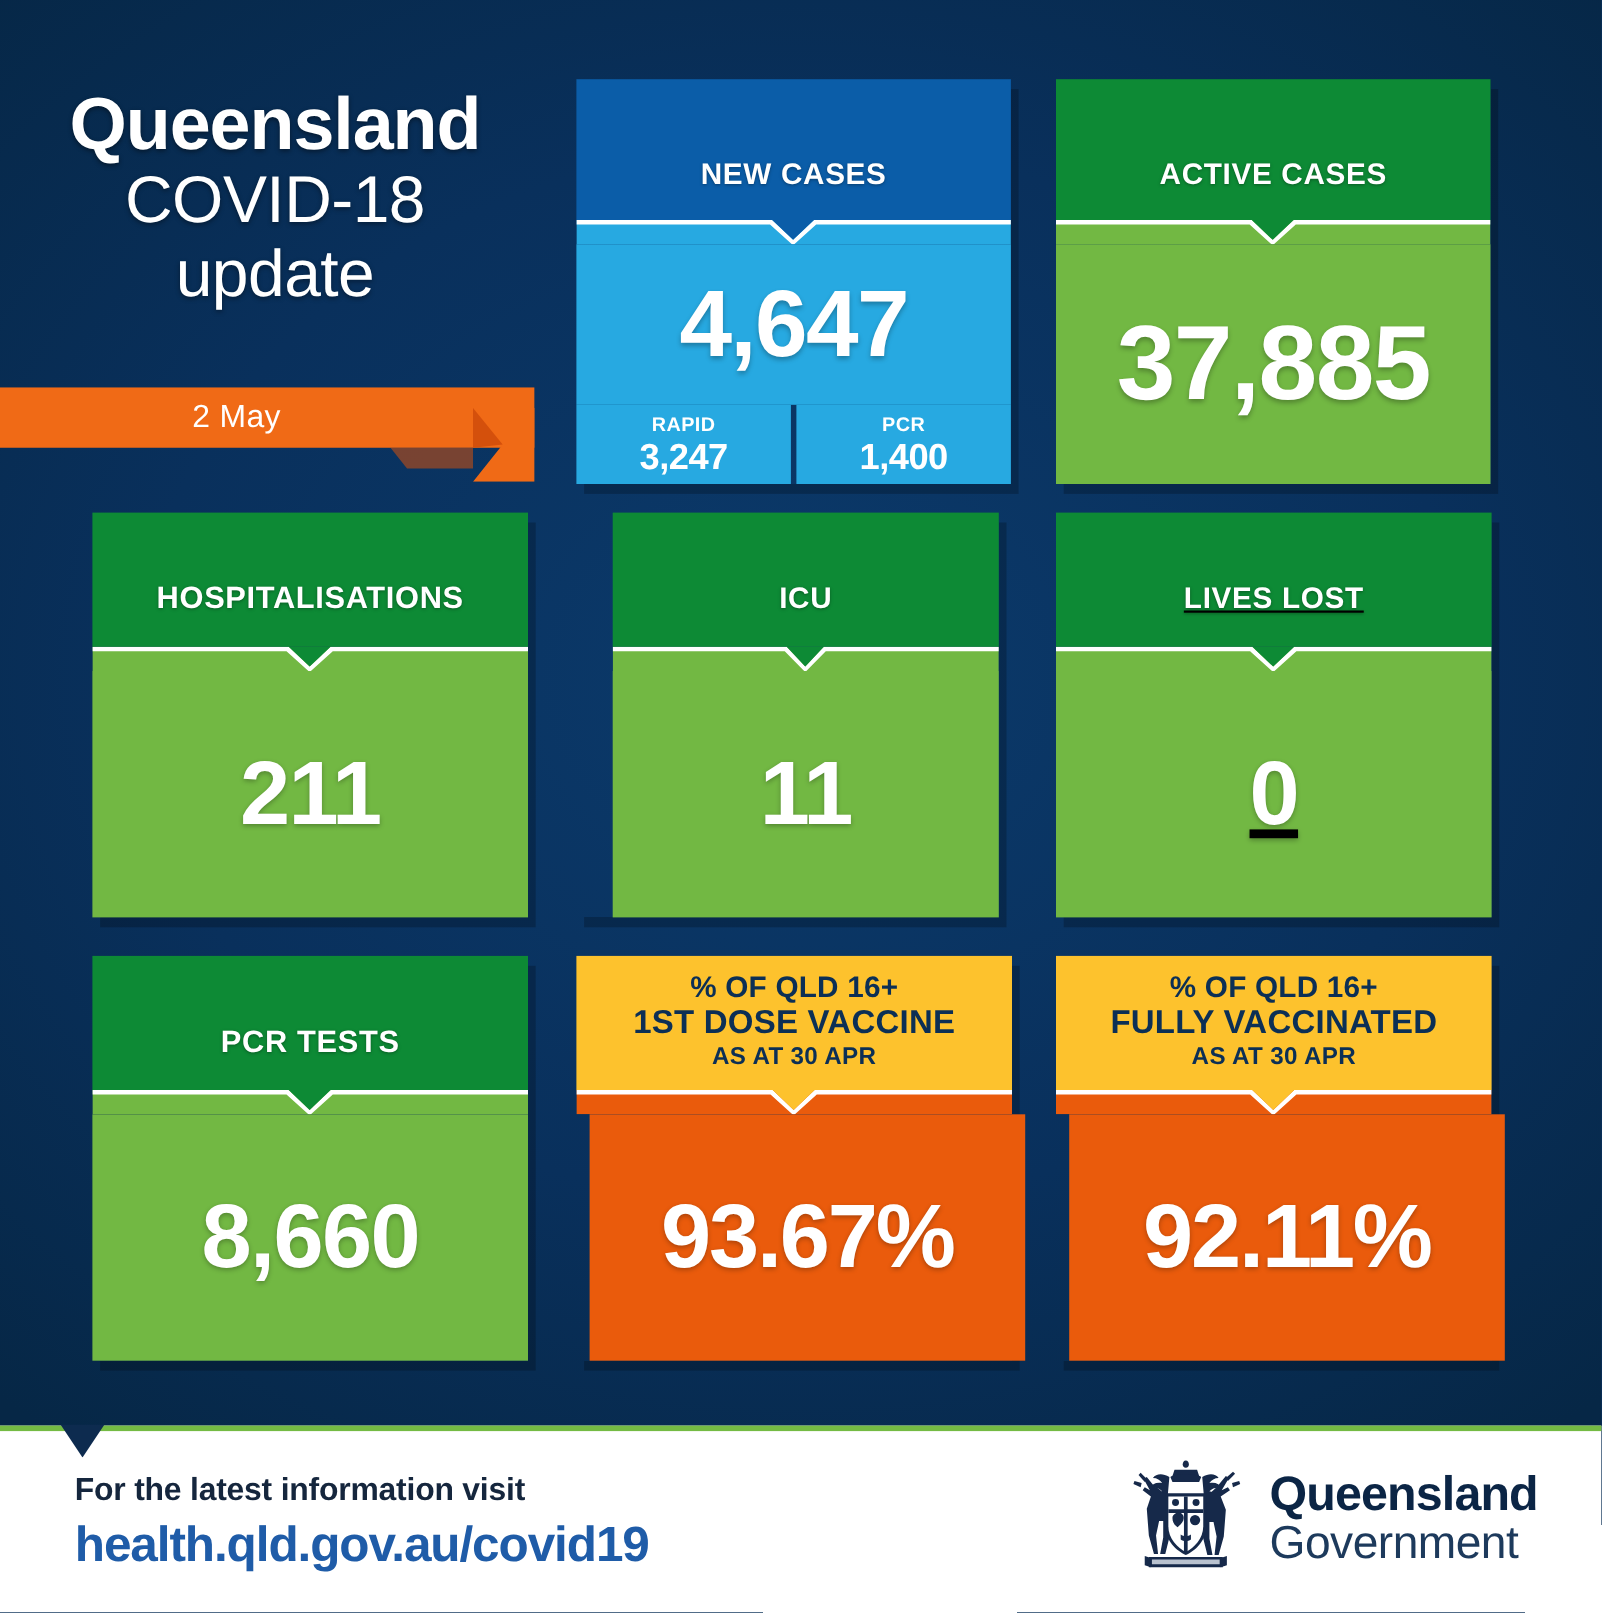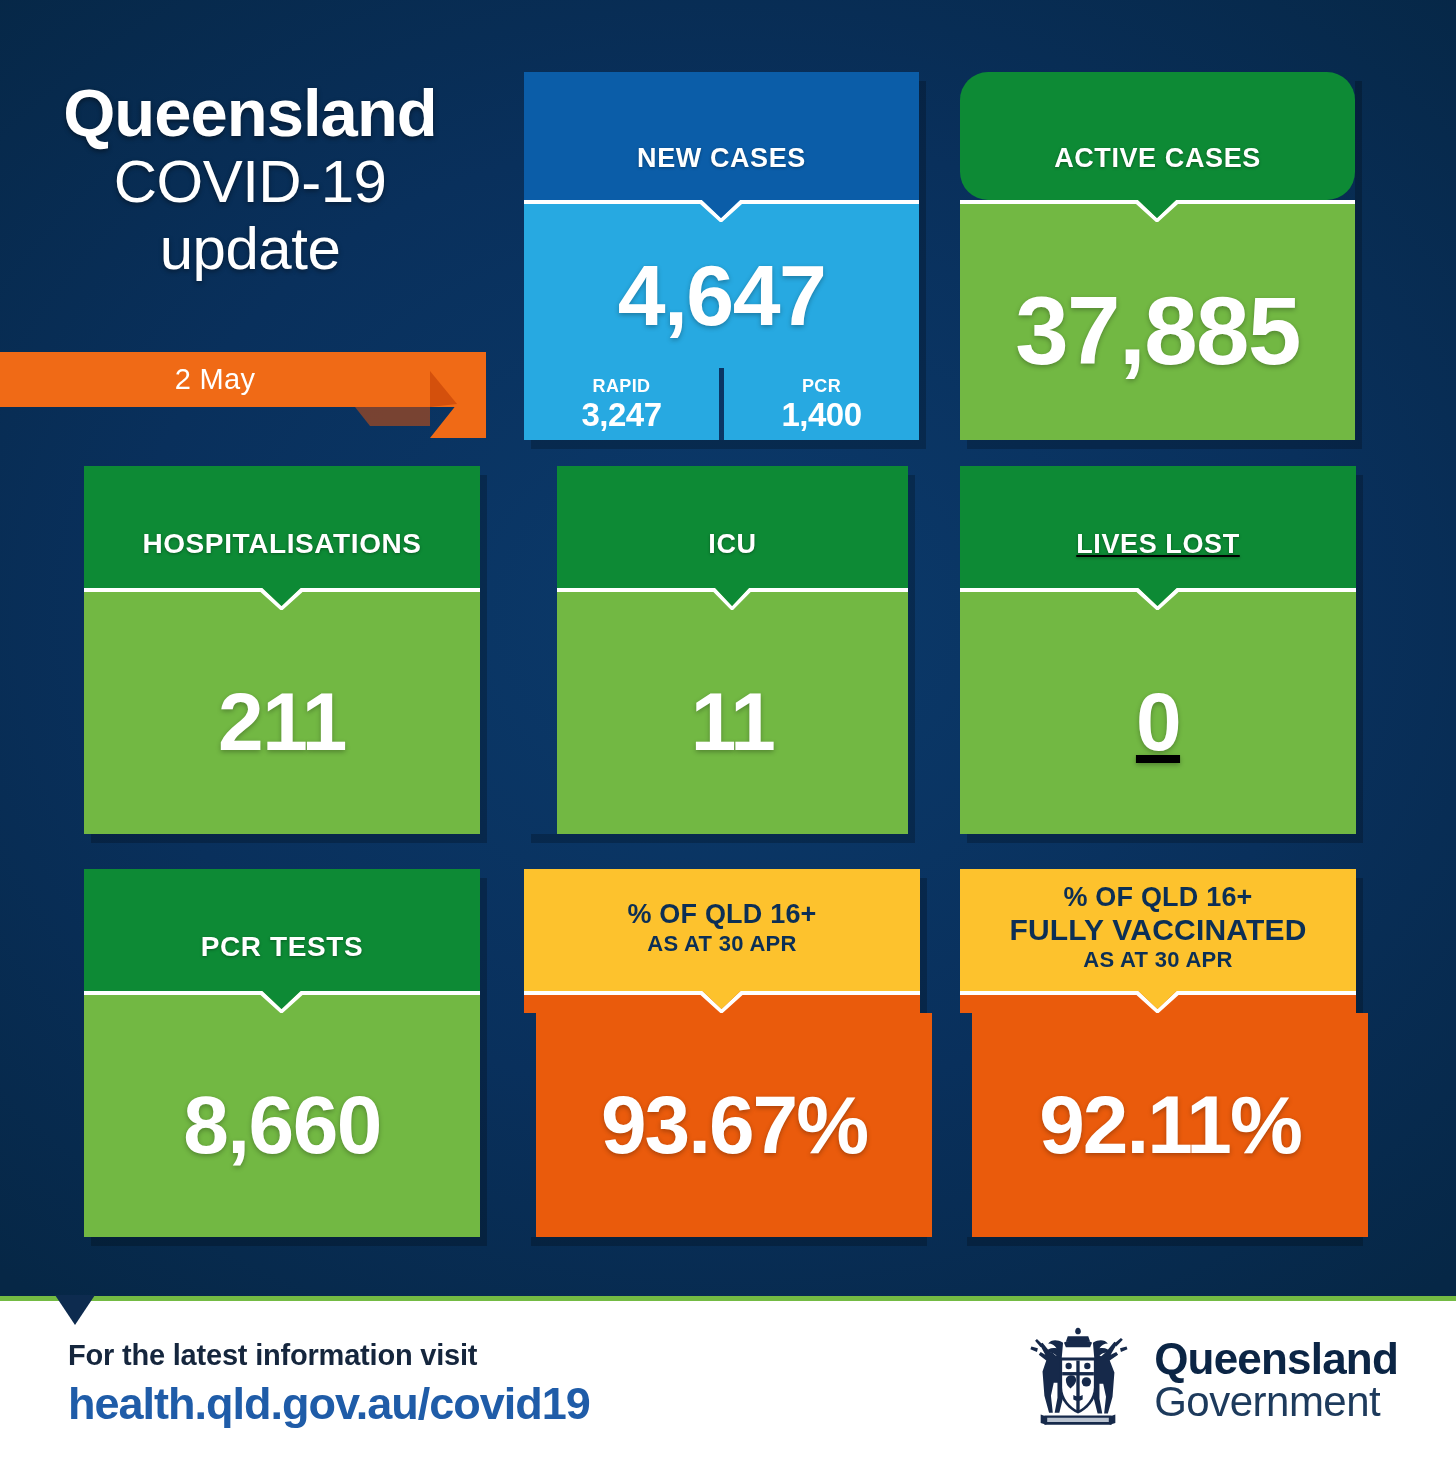--- a/index.html
+++ b/index.html
@@ -152,21 +152,21 @@
     font-size: 33px;
     letter-spacing: -0.5px;
     line-height: 1.02;
   }
 
   
   .green .card-head { background: #0d8a35; }
   .green .card-body { background: #72b843; }
 
   #card-active-cases { left: 960px; top: 72px; width: 395px; height: 368px; }
-  #card-active-cases .card-head { height: 128px; align-items: flex-end; padding-bottom: 26px; border-radius: 28px; }
+  #card-active-cases .card-head { height: 128px; align-items: flex-end; padding-bottom: 26px; }
   #card-active-cases .card-body { height: 218px; }
   #card-active-cases .card-value { font-size: 96px; }
 
   #card-hospitalisations { left: 84px; top: 466px; width: 396px; height: 368px; }
   #card-icu             { left: 524px; top: 466px; width: 384px; height: 368px; padding-left: 33px; }
   #card-lives-lost      { left: 960px; top: 466px; width: 396px; height: 368px; text-decoration: underline; }
   #card-pcr-tests       { left: 84px; top: 869px; width: 396px; height: 368px; }
 
   #card-hospitalisations .card-head,
   #card-icu .card-head,
@@ -255,21 +255,21 @@
   .qld-w2 { color: #1d3a5c; font-size: 42px; font-weight: normal; letter-spacing: -0.5px; }
 </style>
 </head>
 <body>
 
 <div class="poster">
   <div class="bg-vignette"></div>
 
   <div class="title-block">
     <div class="title-line1">Queensland</div>
-    <div class="title-line2">COVID-19</div>
+    <div class="title-line2">COVID-18</div>
     <div class="title-line3">update</div>
   </div>
 
   <div class="ribbon">
     <svg width="486" height="86" viewBox="0 0 486 86" xmlns="http://www.w3.org/2000/svg">
       <polygon points="0,0 430,0 430,55 0,55" fill="#f06a16"></polygon>
       <polygon points="430,0 486,0 486,55 430,55" fill="#f06a16"></polygon>
       <polygon points="430,19 486,19 486,86 430,86 457,52" fill="#f06a16"></polygon>
       <polygon points="430,55 430,19 457,52" fill="#d4500c"></polygon>
       <polygon points="355,55 430,55 430,74 370,74" fill="#d4500c" opacity="0.55"></polygon>
@@ -379,20 +379,21 @@
       </svg>
     </div>
     <div class="card-body">
       <span class="card-value">8,660</span>
     </div>
   </div>
 
   <div class="card vax" id="card-first-dose">
     <div class="card-head">
       <span class="vax-l1">% OF QLD 16+</span>
+      <span class="vax-l2">1ST DOSE VACCINE</span>
       <span class="vax-l3">AS AT 30 APR</span>
     </div>
     <div class="card-divider">
       <svg viewBox="0 0 395 22" preserveAspectRatio="none" xmlns="http://www.w3.org/2000/svg">
         <rect x="0" y="0" width="395" height="22" fill="#ea5b0c"></rect>
         <path d="M0,0 L178,0 L197,18 L216,0 L395,0 L395,4 L218,4 L197,23 L176,4 L0,4 Z" fill="#ffffff"></path>
         <path d="M178,0 L216,0 L197,18 Z" fill="#fdc22d"></path>
       </svg>
     </div>
     <div class="card-body">

